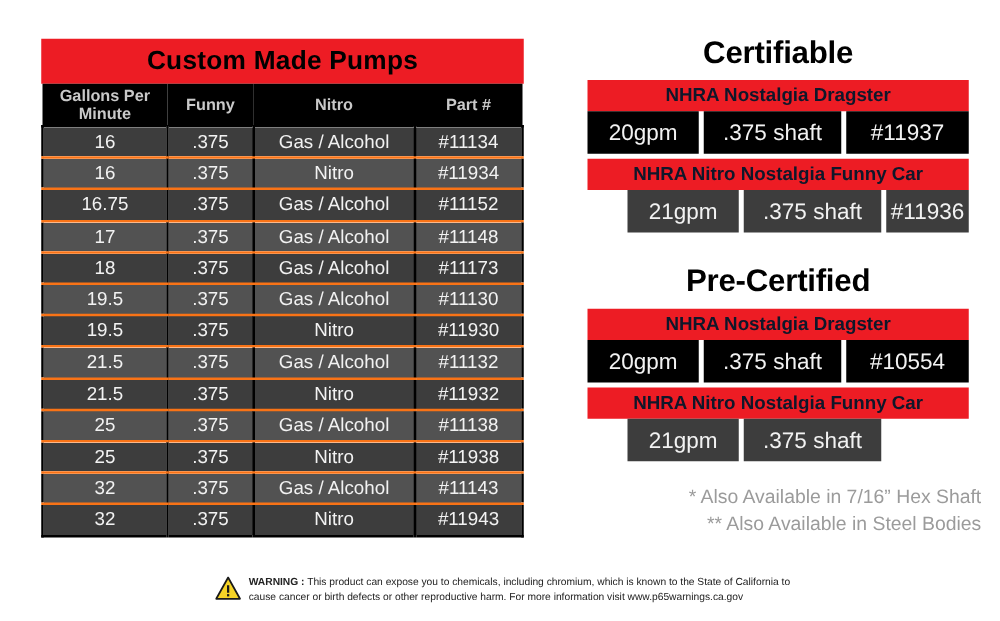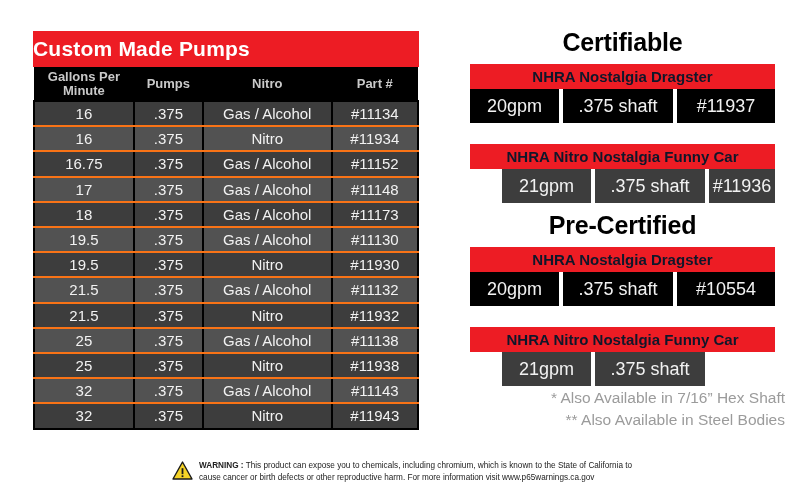--- a/index.html
+++ b/index.html
@@ -22,21 +22,22 @@
   
   #main-table {
     position: absolute;
     left: 33px;
     top: 31px;
     width: 386px;
   }
 
   .main-title {
     background: #ed1c24;
-    color: #ffffff;
+    color: #000000;
+    text-align: center;
     font-size: 21px;
     font-weight: bold;
     letter-spacing: 0.2px;
     line-height: 36px;
     height: 36px;
   }
 
   table.grid {
     width: 100%;
     border-collapse: collapse;
@@ -100,21 +101,21 @@
     color: #0f172a;
     text-align: center;
     font-weight: bold;
     font-size: 15px;
     height: 25px;
     line-height: 25px;
     white-space: nowrap;
     overflow: hidden;
   }
 
-  .side-row { display: flex; height: 34px; margin-bottom: 17px; }
+  .side-row { display: flex; height: 34px; margin-bottom: 0; }
   .side-row.last { margin-bottom: 0; padding-left: 32px; }
   .side-row .cell {
     color: #f2f2f2;
     font-size: 18px;
     text-align: center;
     line-height: 34px;
     white-space: nowrap;
     overflow: hidden;
   }
   .side-row.black .cell { background: #000000; }
@@ -162,21 +163,21 @@
 <body>
 
 <div id="page">
 
   <div id="main-table">
     <div class="main-title">Custom Made Pumps</div>
     <table class="grid">
       <thead>
         <tr>
           <td class="c-gpm">Gallons Per Minute</td>
-          <td class="c-shaft">Pumps</td>
+          <td class="c-shaft">Funny</td>
           <td class="c-fuel">Nitro</td>
           <td class="c-part">Part #</td>
         </tr>
       </thead>
       <tbody id="main-tbody">
           <tr class="odd">
             <td class="c-gpm">16</td>
             <td class="c-shaft">.375</td>
             <td class="c-fuel">Gas / Alcohol</td>
             <td class="c-part">#11134</td>

